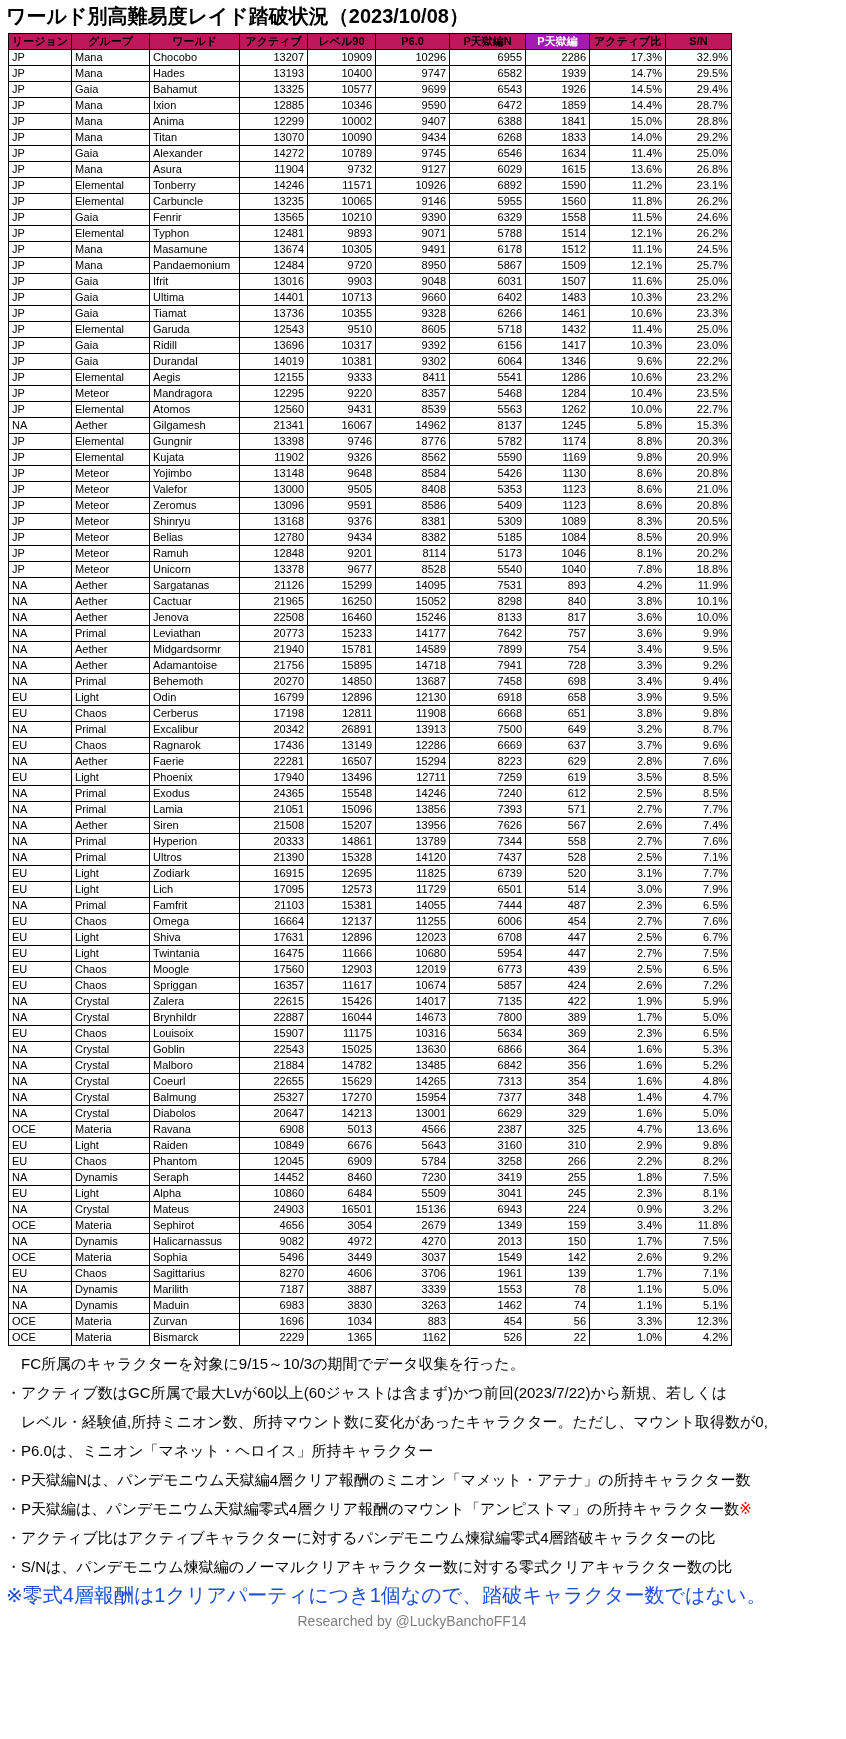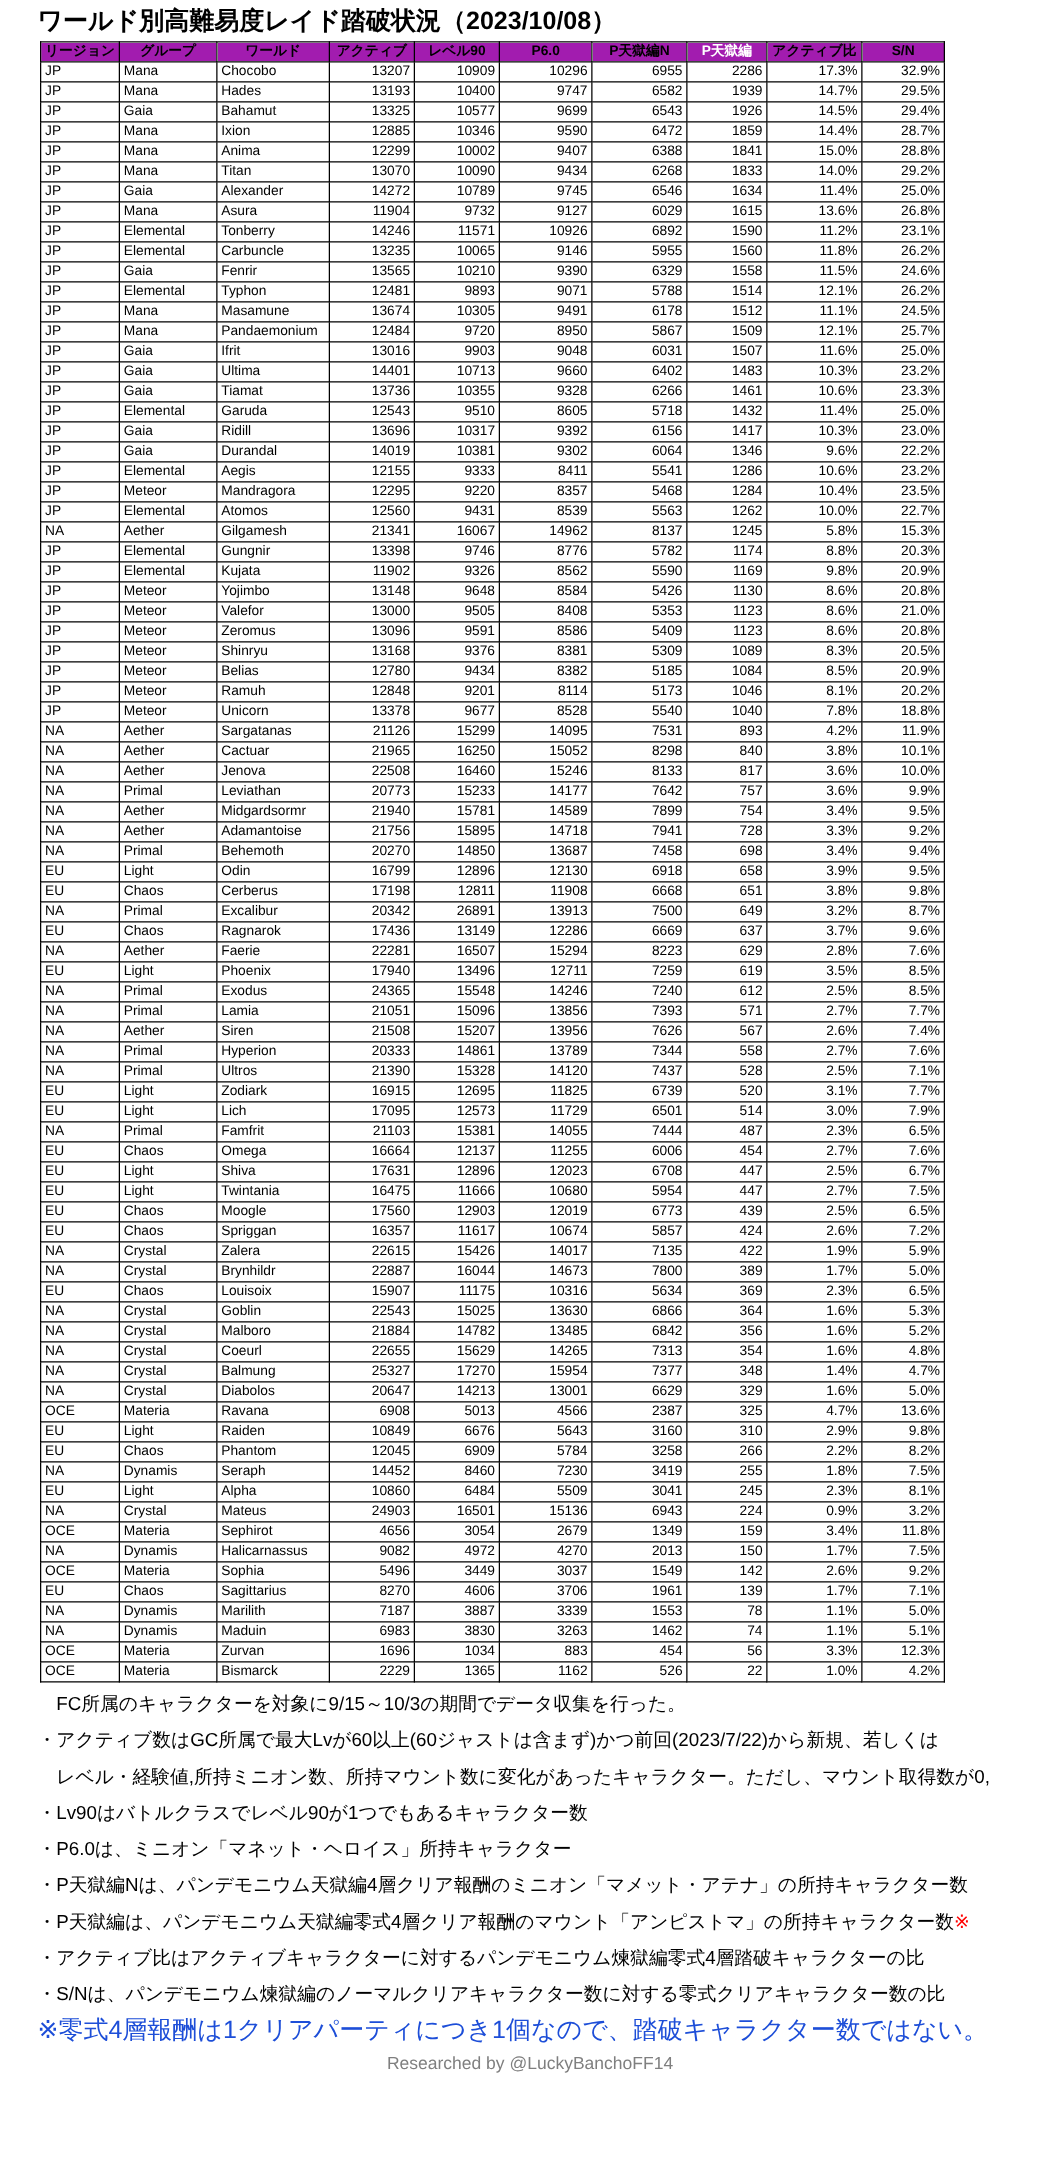--- a/index.html
+++ b/index.html
@@ -1,35 +1,35 @@
 <!DOCTYPE html>
 <html><head>
 <meta charset="utf-8">
 <style>
   html,body{margin:0;padding:0;background:#ffffff;}
   body{
     width:846px;height:1739px;position:relative;
     font-family:"Liberation Sans","DejaVu Sans",sans-serif;
     color:#000;overflow:hidden;
   }
-  .page{padding:2px 0 0 0;margin-left:24px;}
+  .page{padding:2px 0 0 0;}
   .title{
     font-size:20px;font-weight:bold;margin:1px 0 3px 6px;
     letter-spacing:0px;white-space:nowrap;
   }
   table{
     border-collapse:collapse;margin-left:8px;table-layout:fixed;
   }
   th,td{
     border:1px solid #000;
     font-size:11px;height:15px;line-height:15px;
     padding:0 3px;white-space:nowrap;overflow:hidden;
   }
   th{
-    background:#a21caf;font-weight:bold;text-align:center;
+    background:#be185d;font-weight:bold;text-align:center;
   }
   th.hl{
     background:#a21caf;color:#ffffff;
   }
   td.txt{text-align:left;}
   td.num{text-align:right;}
   .notes{margin:3px 0 0 6px;}
   .note-line{
     font-size:15px;height:29px;line-height:29px;white-space:nowrap;
   }
@@ -1049,21 +1049,20 @@
           <td class="num">1.0%</td>
           <td class="num">4.2%</td>
         </tr>
       </tbody>
   </table>
 
   <div class="notes" id="notes">
       <div class="note-line"><span>　FC所属のキャラクターを対象に9/15～10/3の期間でデータ収集を行った。</span></div>
       <div class="note-line"><span>・アクティブ数はGC所属で最大Lvが60以上(60ジャストは含まず)かつ前回(2023/7/22)から新規、若しくは</span></div>
       <div class="note-line"><span>　レベル・経験値,所持ミニオン数、所持マウント数に変化があったキャラクター。ただし、マウント取得数が0,</span></div>
-      <div class="note-line"><span>・Lv90はバトルクラスでレベル90が1つでもあるキャラクター数</span></div>
       <div class="note-line"><span>・P6.0は、ミニオン「マネット・ヘロイス」所持キャラクター</span></div>
       <div class="note-line"><span>・P天獄編Nは、パンデモニウム天獄編4層クリア報酬のミニオン「マメット・アテナ」の所持キャラクター数</span></div>
       <div class="note-line"><span>・P天獄編は、パンデモニウム天獄編零式4層クリア報酬のマウント「アンピストマ」の所持キャラクター数</span><span class="red">※</span></div>
       <div class="note-line"><span>・アクティブ比はアクティブキャラクターに対するパンデモニウム煉獄編零式4層踏破キャラクターの比</span></div>
       <div class="note-line"><span>・S/Nは、パンデモニウム煉獄編のノーマルクリアキャラクター数に対する零式クリアキャラクター数の比</span></div>
     </div>
 
   <div class="red-note">※零式4層報酬は1クリアパーティにつき1個なので、踏破キャラクター数ではない。</div>
 
   <div class="credit">Researched by @LuckyBanchoFF14</div>

